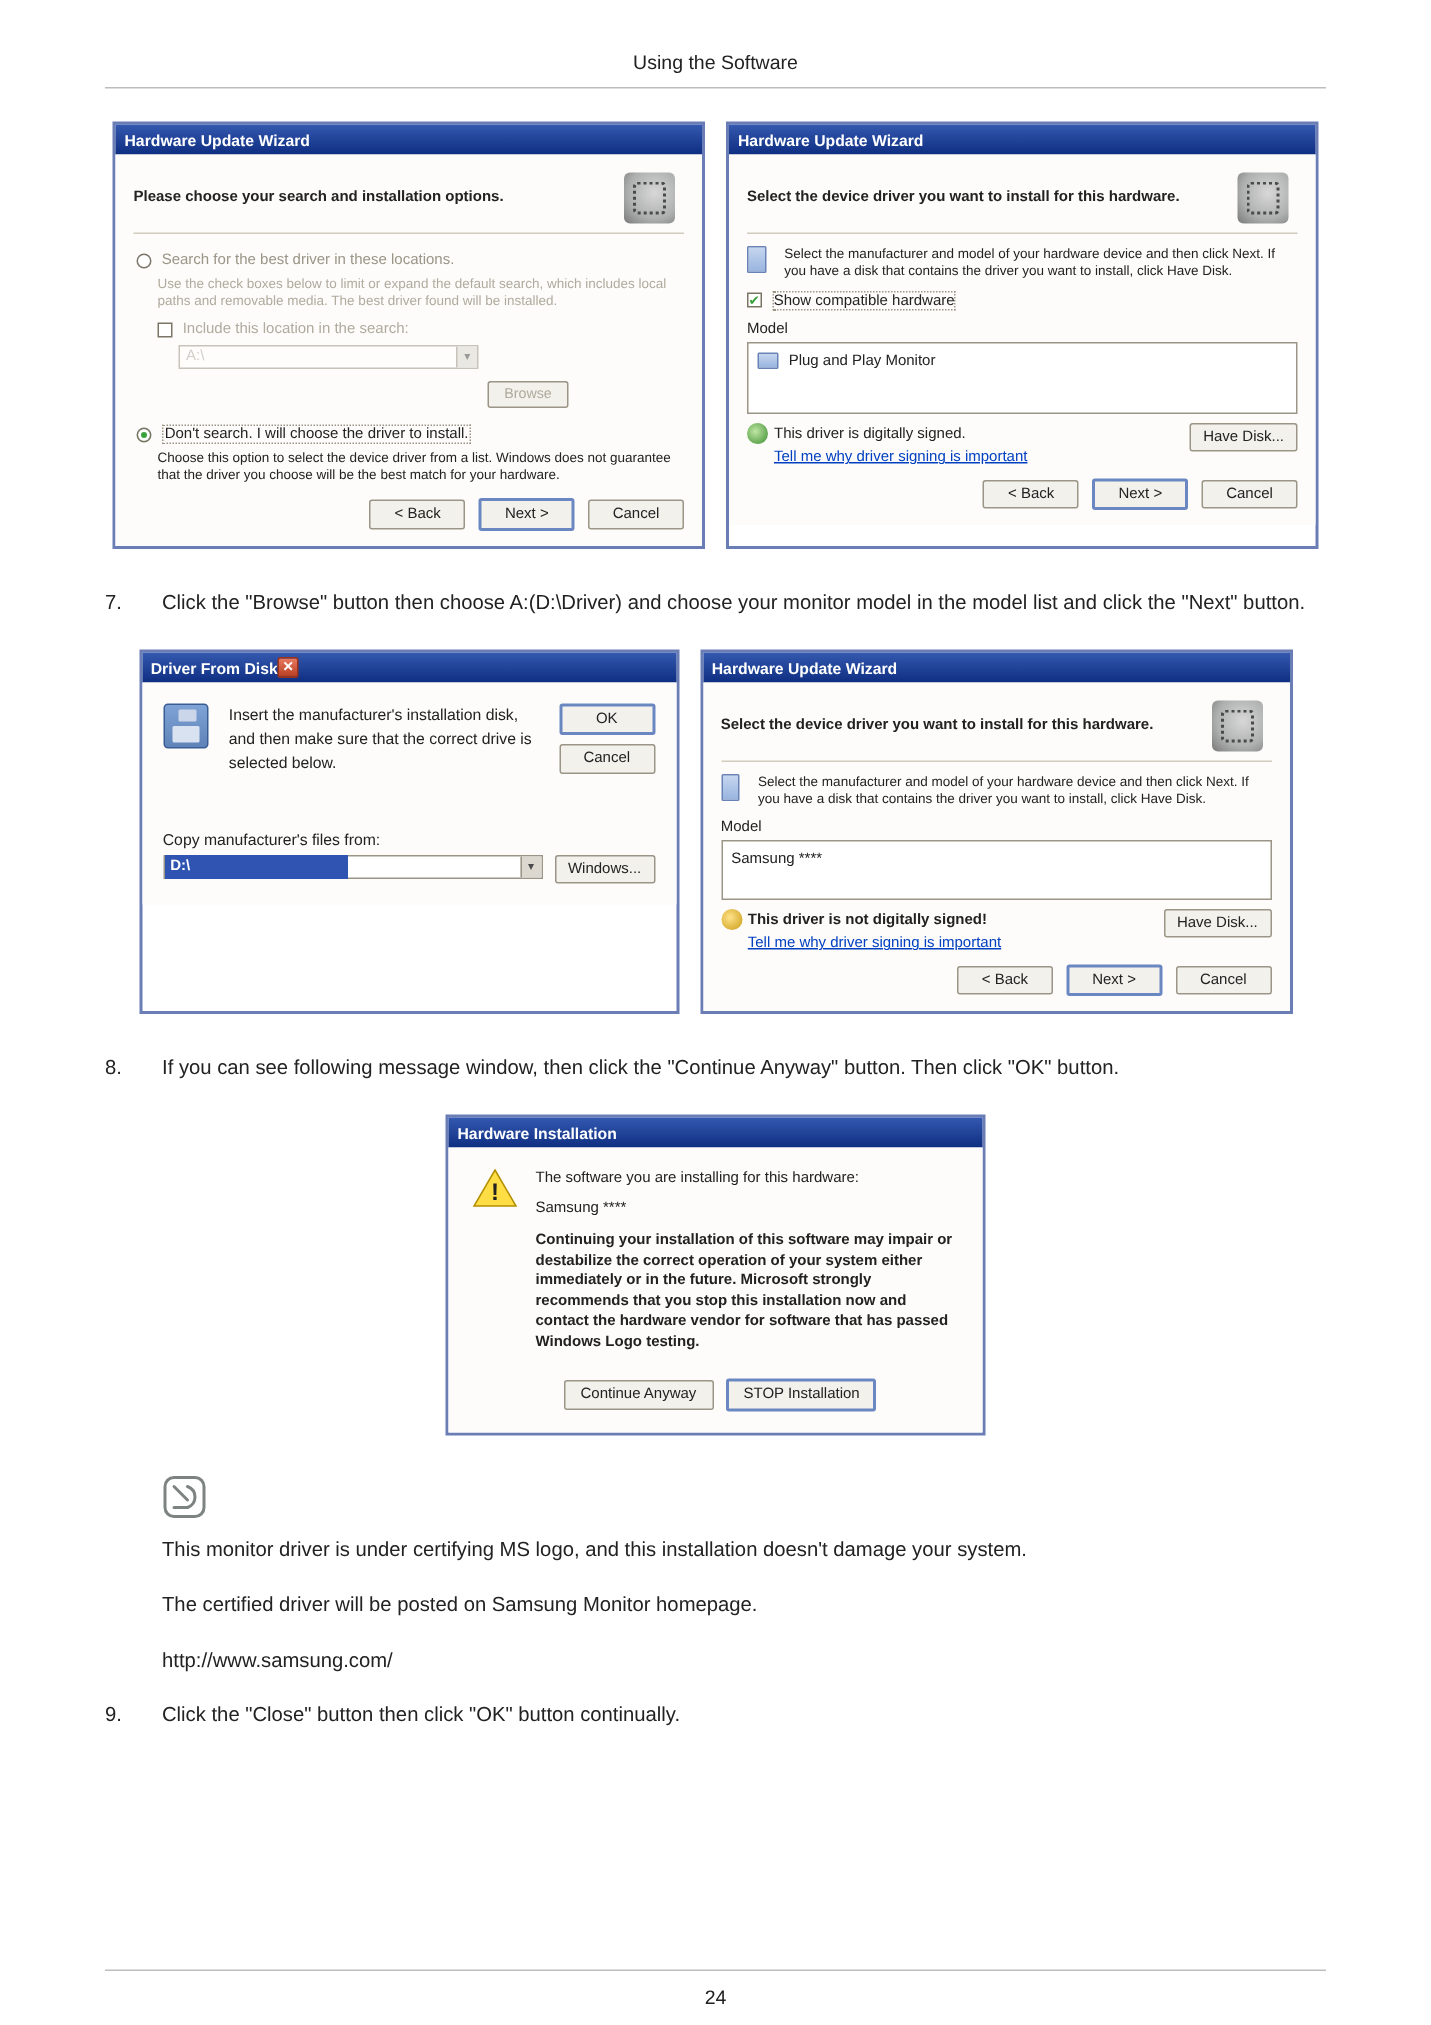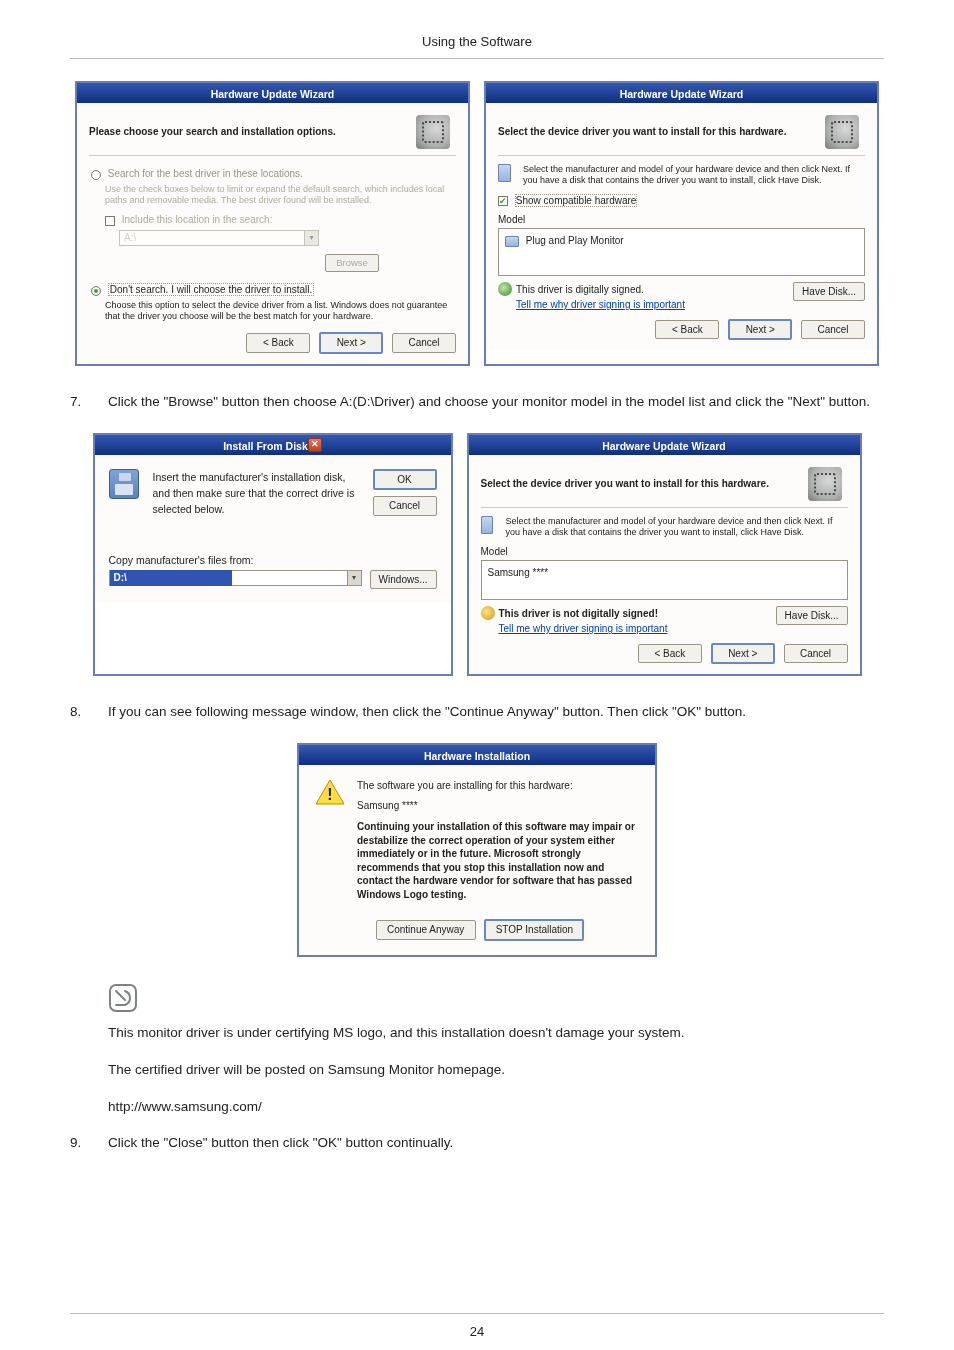--- a/index.html
+++ b/index.html
@@ -53,21 +53,21 @@
     color:#222;
   }
   .titlebar{
     height:20px;
     background:linear-gradient(#3459b0,#0e2e81);
     color:#fff;
     font-weight:bold;
     font-size:10.5px;
     padding:3px 6px 0 6px;
     display:flex;
-    justify-content:center;
+    justify-content:flex-start;
     align-items:flex-start;
   }
   .close-btn{
     width:14px;height:14px;
     background:linear-gradient(#e77a62,#b83e21);
     border:1px solid #9b3218;
     border-radius:2px;
     color:#fff;
     font-size:9px;
     line-height:11px;
@@ -246,21 +246,21 @@
 
   <div class="step-row">
     <div class="step-num">7.</div>
     <div class="step-text">Click the "Browse" button then choose A:(D:\Driver) and choose your monitor model in the model list and click the "Next" button.</div>
   </div>
 
   <div class="img-row">
 
     <div class="dlg" style="width:360px;">
       <div class="titlebar">
-        <span>Install From Disk</span>
+        <span>Driver From Disk</span>
         <span class="close-btn">✕</span>
       </div>
       <div class="dlg-body" style="padding:14px;">
         <div style="display:flex;gap:14px;">
           <div class="floppy"></div>
           <div style="flex:1;font-size:10.5px;">Insert the manufacturer's installation disk, and then make sure that the correct drive is selected below.</div>
           <div style="display:flex;flex-direction:column;gap:6px;">
             <span class="btn" style="border:2px solid #6b87c2;">OK</span>
             <span class="btn">Cancel</span>
           </div>

